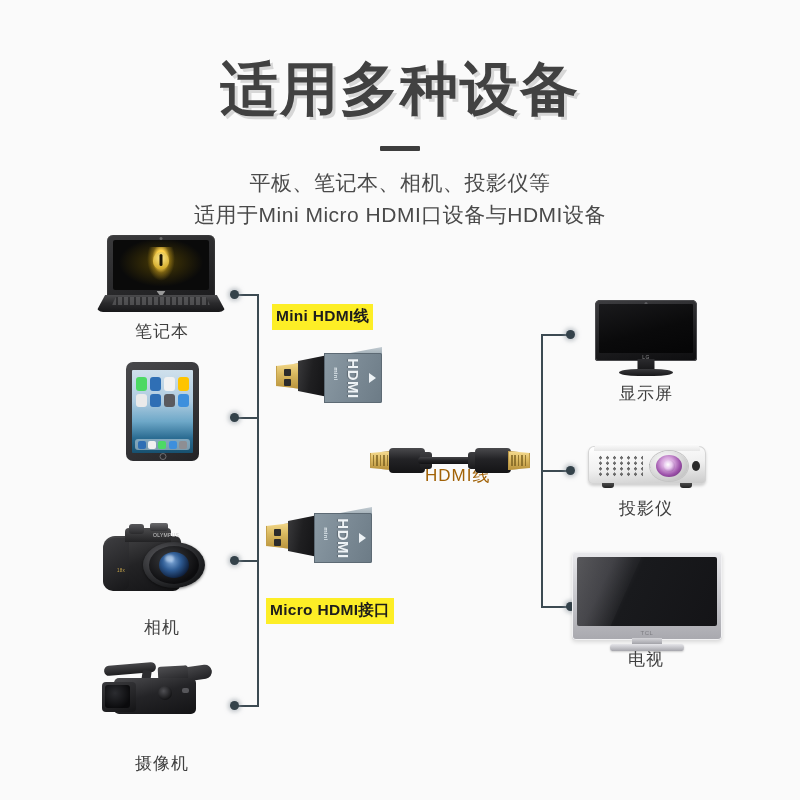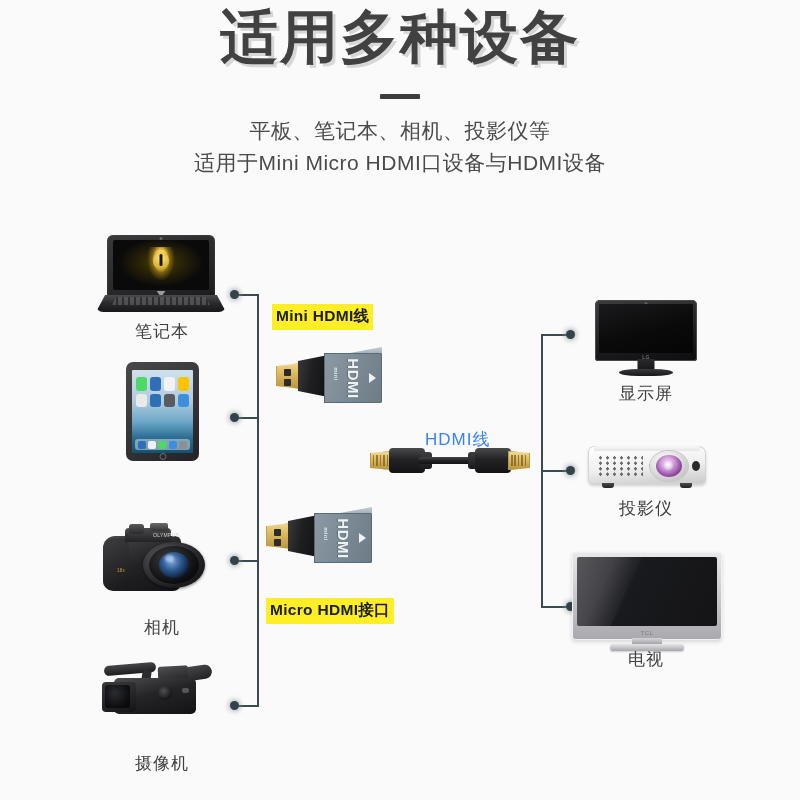--- a/index.html
+++ b/index.html
@@ -8,21 +8,21 @@
     width: 800px;
     height: 800px;
     background: #fafafa;
     font-family: "Liberation Sans", "DejaVu Sans", sans-serif;
     position: relative;
     overflow: hidden;
     color: #3c3c3c;
   }
 
   
-  .header { width: 800px; padding-top: 2px; text-align: center; }
+  .header { width: 800px; padding-top: 14px; text-align: center; margin-top: 40px; }
 
   .main-title {
     font-size: 58px;
     font-weight: bold;
     letter-spacing: 2px;
     color: #414141;
     text-shadow: 3px 3px 0 #d7d7d7;
     line-height: 1.2;
   }
 
@@ -60,23 +60,24 @@
     font-size: 15.5px;
     font-weight: bold;
     padding: 2px 4px 3px 4px;
     letter-spacing: .3px;
     white-space: nowrap;
   }
 
   .cable-label {
     position: absolute;
     font-size: 17px;
-    color: #3b82f6;
+    color: #a16207;
     letter-spacing: 1px;
     white-space: nowrap;
+    margin-top: 36px;
   }
 
   
   .wire-v { position: absolute; width: 2px; background: #3c4a52; }
   .wire-h { position: absolute; height: 2px; background: #3c4a52; }
   .node {
     position: absolute; width: 9px; height: 9px; border-radius: 50%;
     background: #34424a;
     box-shadow: 0 0 4px 2px rgba(140,150,158,.55);
   }

